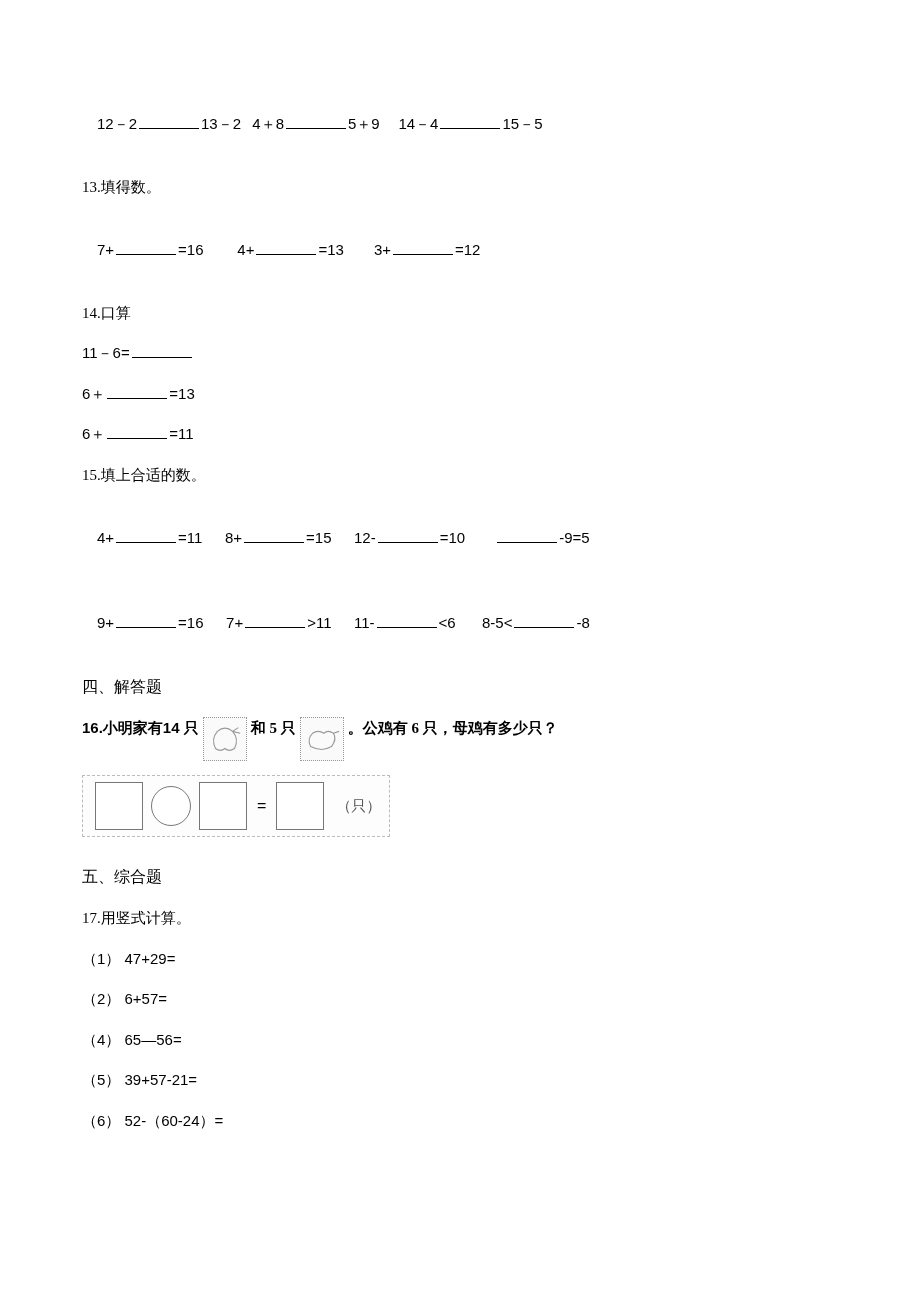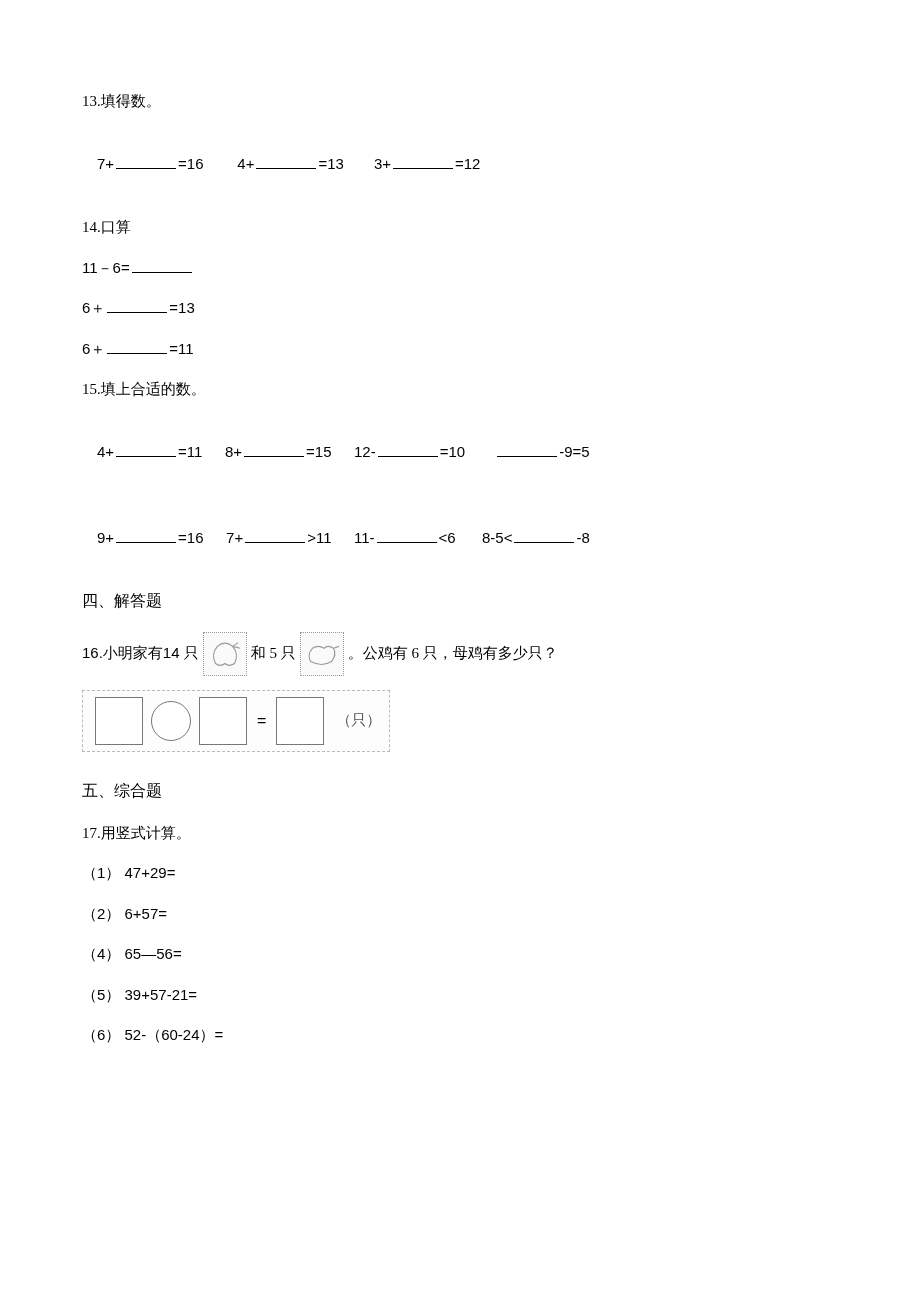--- a/index.html
+++ b/index.html
@@ -14,40 +14,41 @@
     font-family: "SimSun", "Songti SC", serif;
     font-size: 15px;
     color: #000000;
     line-height: 1.5;
   }
   .line {
     margin: 0 0 18px 0;
     white-space: pre;
   }
   .section-title {
-    font-family: Liberation Mono, monospace;
+    font-family: Liberation Sans, sans-serif;
     font-size: 16px;
     margin: 10px 0 18px 0;
   }
   .num {
     font-family: Arial, "Helvetica Neue", sans-serif;
   }
   .blank {
     display: inline-block;
     border-bottom: 1px solid #000;
     height: 1em;
     vertical-align: baseline;
     margin: 0 2px;
   }
   .b60 { width: 60px; }
   .q16-row {
     display: flex;
-    align-items: center;
+    align-items: flex-start;
     flex-wrap: nowrap;
     margin-bottom: 14px;
+    font-weight: bold;
   }
   .q16-row > span { white-space: nowrap; }
   .img-chicken, .img-duck {
     width: 42px;
     height: 42px;
     border: 1px dotted #999;
     margin: 0 4px;
     position: relative;
     background: #fafafa;
   }
@@ -89,20 +90,23 @@
     margin-left: 8px;
     color: #555;
   }
 </style>
 </head>
 <body>
 
 <div class="page">
 
   
+  <p class="line">
+    <span class="num">12－2</span><span class="blank b60"></span><span class="num">13－2</span><span>   </span><span class="num">4＋8</span><span class="blank b60"></span><span class="num">5＋9</span><span>     </span><span class="num">14－4</span><span class="blank b60"></span><span class="num">15－5</span>
+  </p>
 
   
   <p class="line">13.填得数。</p>
   <p class="line">
     <span class="num">7+</span><span class="blank b60"></span><span class="num">=16</span><span>         </span><span class="num">4+</span><span class="blank b60"></span><span class="num">=13</span><span>        </span><span class="num">3+</span><span class="blank b60"></span><span class="num">=12</span>
   </p>
 
   
   <p class="line">14.口算</p>
   <p class="line"><span class="num">11－6=</span><span class="blank b60"></span></p>

